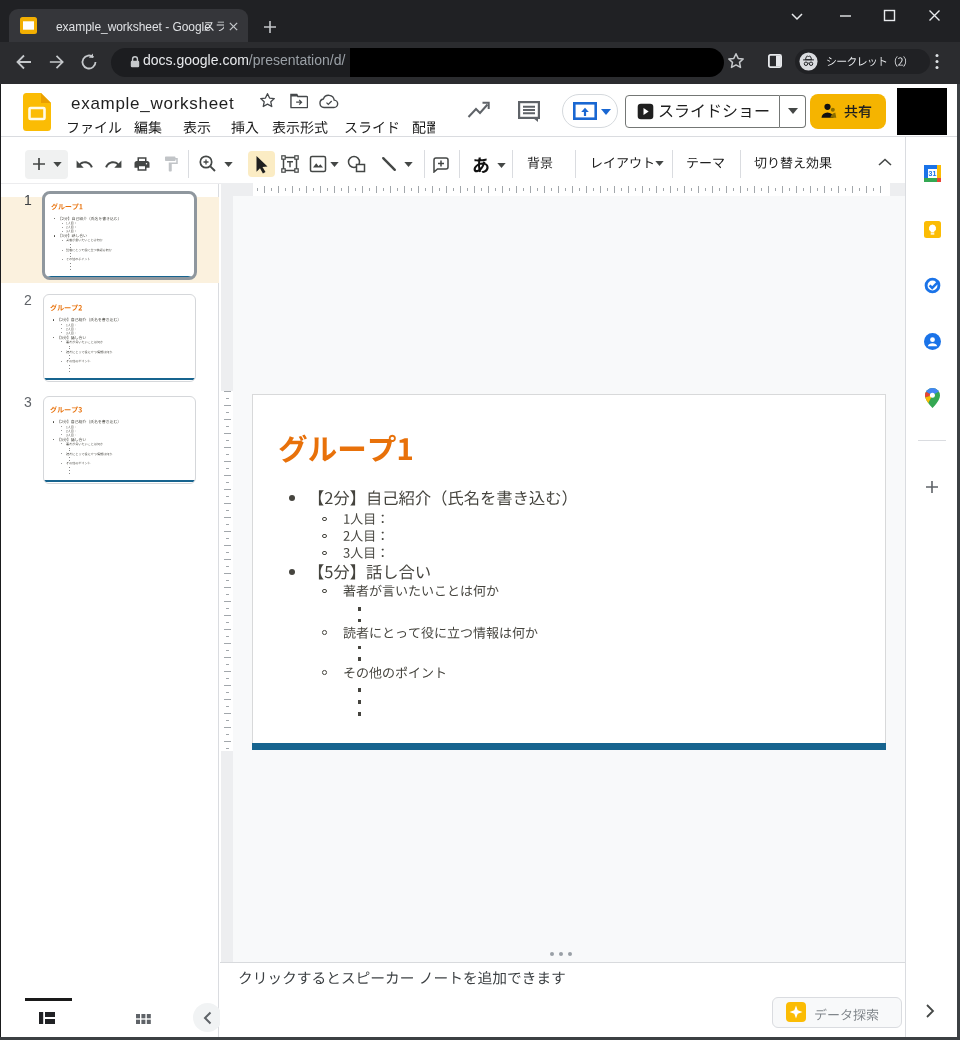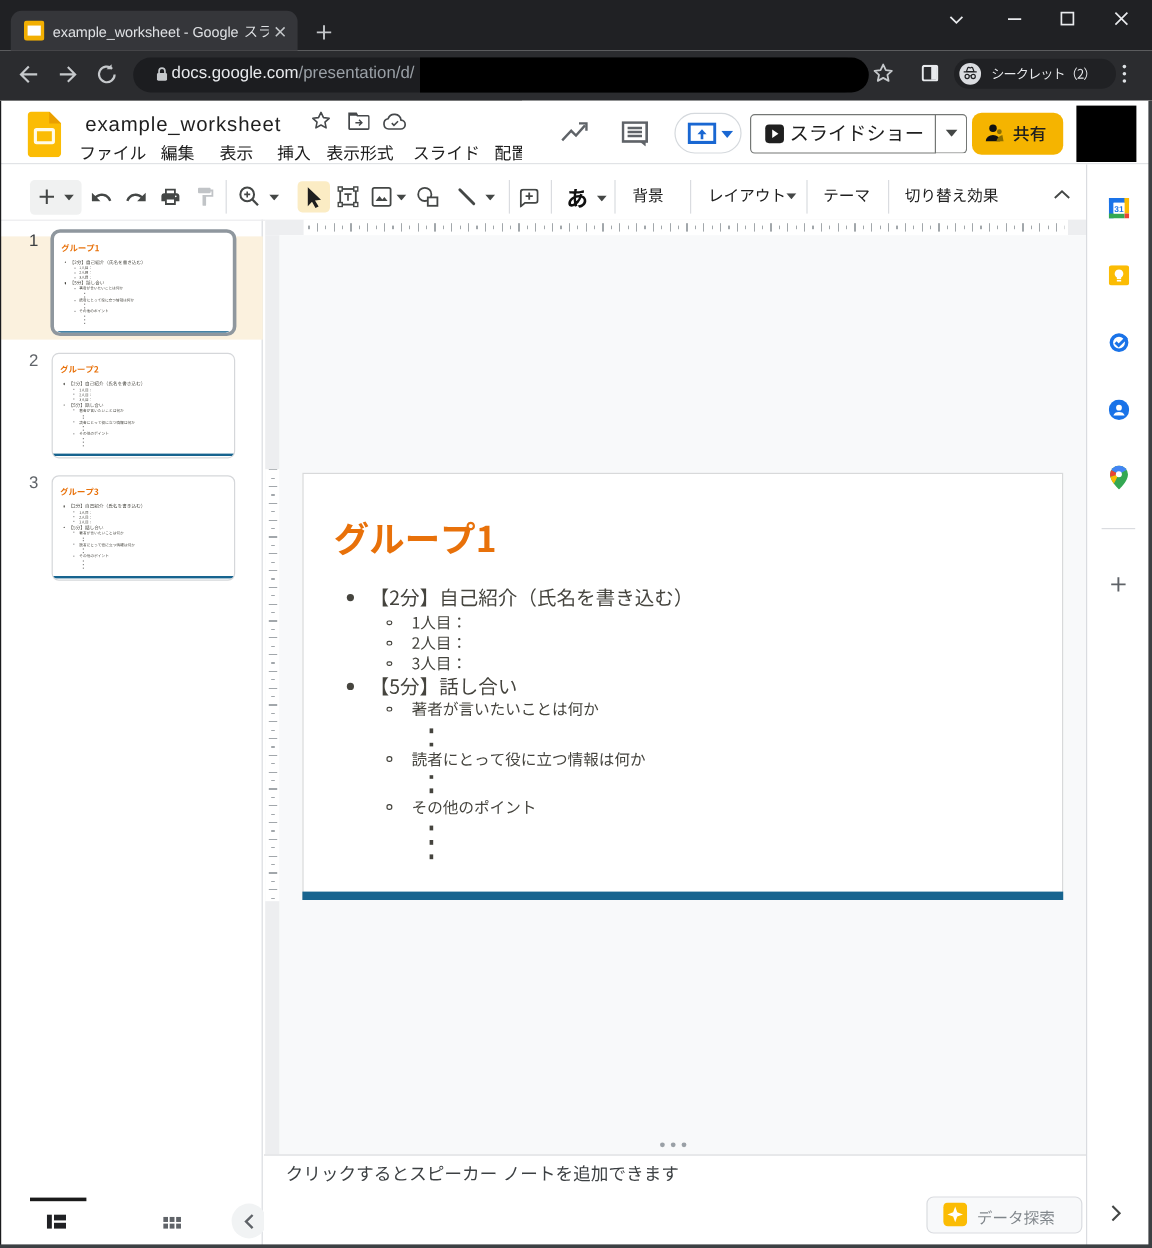--- a/index.html
+++ b/index.html
@@ -5,21 +5,21 @@
 body{font-family:"Liberation Sans",sans-serif;position:relative;background:#fff}
 .a{position:absolute}
 </style></head><body>
 <div class="a" style="left:0;top:0;width:960px;height:42px;background:#202124"></div>
 <div class="a" style="left:9px;top:9px;width:239px;height:33px;background:#35363a;border-radius:9px 9px 0 0"></div>
 <svg class="a" style="left:20px;top:17px" width="17" height="17" viewBox="0 0 17 17">
 <rect x="0" y="0" width="17" height="17" rx="2.5" fill="#f2af02"></rect>
 <rect x="3" y="4.3" width="11" height="8.4" fill="#fff"></rect>
 </svg>
 <div class="a" style="left:44px;top:12px;width:180px;height:30px;overflow:hidden">
-    <div class="a" style="left:0;top:8px;font-size:12px;letter-spacing:-.05px;color:#dfe1e4;white-space:nowrap">example_worksheet - Google&nbsp;</div>
+    <div class="a" style="left:12px;top:8px;font-size:12px;letter-spacing:-.05px;color:#dfe1e4;white-space:nowrap">example_worksheet - Google&nbsp;</div>
     <svg style="position:absolute;left:159px;top:6.1px;overflow:visible" width="26" height="17">
       <path transform="translate(0 12.6)" d="M9.6-8Q9.5-8 9.5-7.8Q9.4-7.6 9.3-7.5Q9.1-6.9 8.7-6.2Q8.3-5.5 7.9-4.8Q7.4-4.1 6.9-3.5Q6.2-2.8 5.5-2.1Q4.7-1.4 3.8-0.8Q2.9-0.2 2 0.3L1.2-0.5Q2.2-0.9 3.1-1.5Q4-2.1 4.7-2.7Q5.5-3.4 6.1-4.1Q6.6-4.6 7-5.2Q7.4-5.7 7.7-6.3Q8-7 8.1-7.4Q8-7.4 7.7-7.4Q7.3-7.4 6.8-7.4Q6.3-7.4 5.8-7.4Q5.3-7.4 4.8-7.4Q4.3-7.4 3.9-7.4Q3.6-7.4 3.5-7.4Q3.2-7.4 3-7.4Q2.7-7.4 2.5-7.4Q2.3-7.4 2.2-7.4V-8.5Q2.3-8.5 2.6-8.4Q2.8-8.4 3-8.4Q3.3-8.4 3.5-8.4Q3.6-8.4 3.9-8.4Q4.3-8.4 4.8-8.4Q5.3-8.4 5.8-8.4Q6.3-8.4 6.8-8.4Q7.3-8.4 7.6-8.4Q8-8.4 8.1-8.4Q8.4-8.4 8.6-8.4Q8.9-8.5 9-8.5ZM7.1-4.2Q7.6-3.8 8.1-3.3Q8.6-2.8 9.1-2.3Q9.6-1.7 10-1.3Q10.5-0.8 10.8-0.4L10 0.3Q9.5-0.2 8.9-0.9Q8.3-1.6 7.7-2.2Q7-2.9 6.4-3.5ZM14.8-8.9Q15-8.9 15.3-8.9Q15.6-8.9 15.8-8.9Q16-8.9 16.5-8.9Q17-8.9 17.6-8.9Q18.2-8.9 18.8-8.9Q19.4-8.9 19.9-8.9Q20.4-8.9 20.6-8.9Q20.9-8.9 21.1-8.9Q21.4-8.9 21.7-8.9V-7.9Q21.4-8 21.2-8Q20.9-8 20.6-8Q20.4-8 19.9-8Q19.4-8 18.8-8Q18.2-8 17.6-8Q17-8 16.5-8Q16-8 15.8-8Q15.6-8 15.3-8Q15-8 14.8-7.9ZM22.5-5.8Q22.5-5.7 22.4-5.6Q22.4-5.5 22.4-5.4Q22.1-4.5 21.7-3.6Q21.3-2.7 20.6-2Q19.7-1 18.6-0.4Q17.5 0.2 16.3 0.5L15.6-0.4Q16.9-0.6 18-1.2Q19-1.7 19.8-2.6Q20.4-3.1 20.7-3.8Q21.1-4.6 21.2-5.2Q21.1-5.2 20.7-5.2Q20.4-5.2 19.8-5.2Q19.3-5.2 18.7-5.2Q18.1-5.2 17.5-5.2Q16.9-5.2 16.3-5.2Q15.8-5.2 15.4-5.2Q15-5.2 14.9-5.2Q14.7-5.2 14.3-5.2Q14-5.2 13.7-5.2V-6.2Q14-6.1 14.3-6.1Q14.6-6.1 14.9-6.1Q15-6.1 15.4-6.1Q15.7-6.1 16.3-6.1Q16.8-6.1 17.4-6.1Q18-6.1 18.6-6.1Q19.2-6.1 19.8-6.1Q20.3-6.1 20.7-6.1Q21.1-6.1 21.2-6.1Q21.4-6.1 21.6-6.1Q21.8-6.2 21.9-6.2Z" fill="#dfe1e4"></path>
     </svg>
   </div>
 <svg class="a" style="left:228px;top:21px" width="11" height="11" viewBox="0 0 12 12">
     <path d="M2 2L10 10M10 2L2 10" stroke="#c3c6c9" stroke-width="1.4"></path>
   </svg>
 <svg class="a" style="left:263px;top:20px" width="14" height="14" viewBox="0 0 14 14">
     <path d="M7 1v12M1 7h12" stroke="#c3c6c9" stroke-width="1.6"></path>
   </svg>

